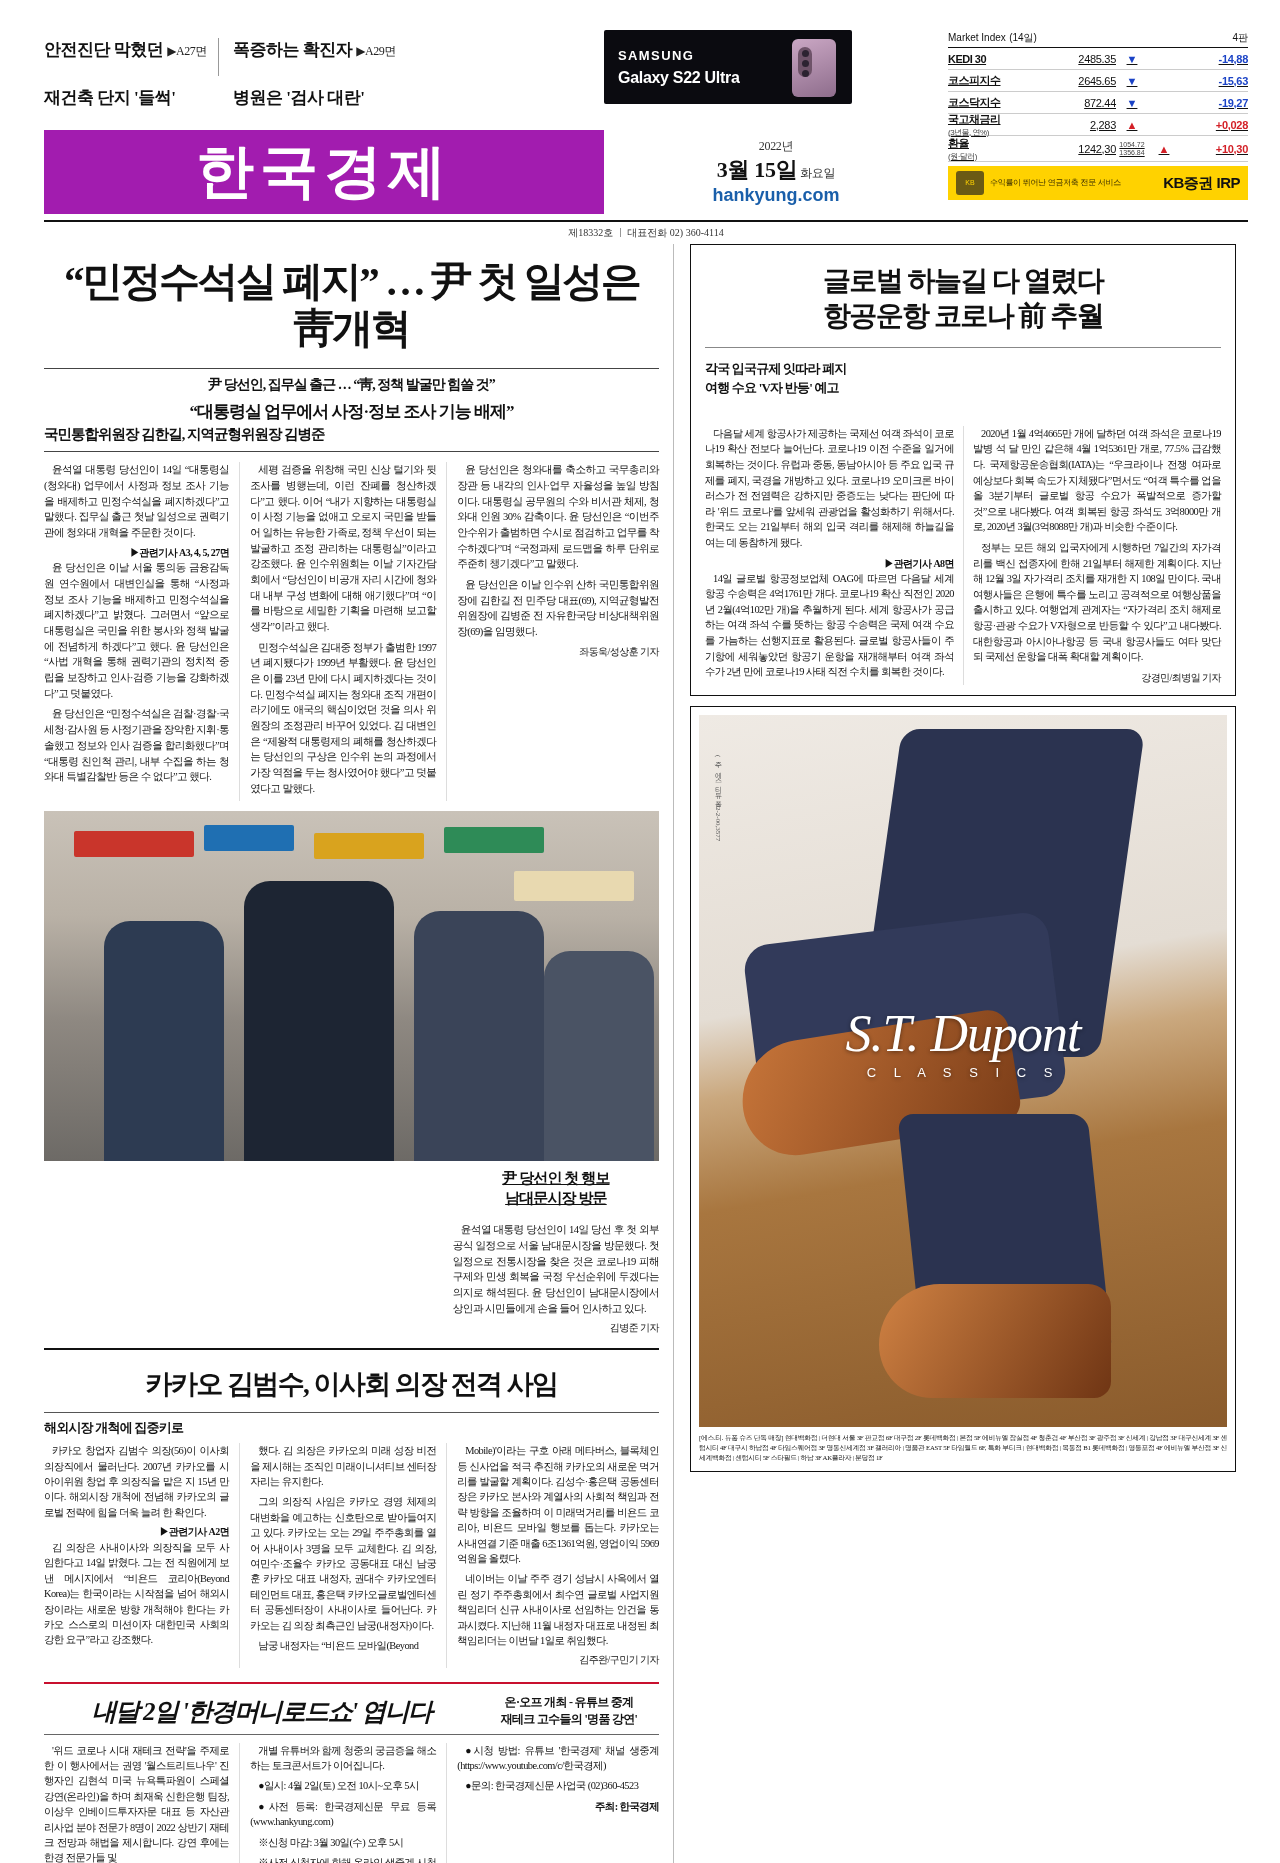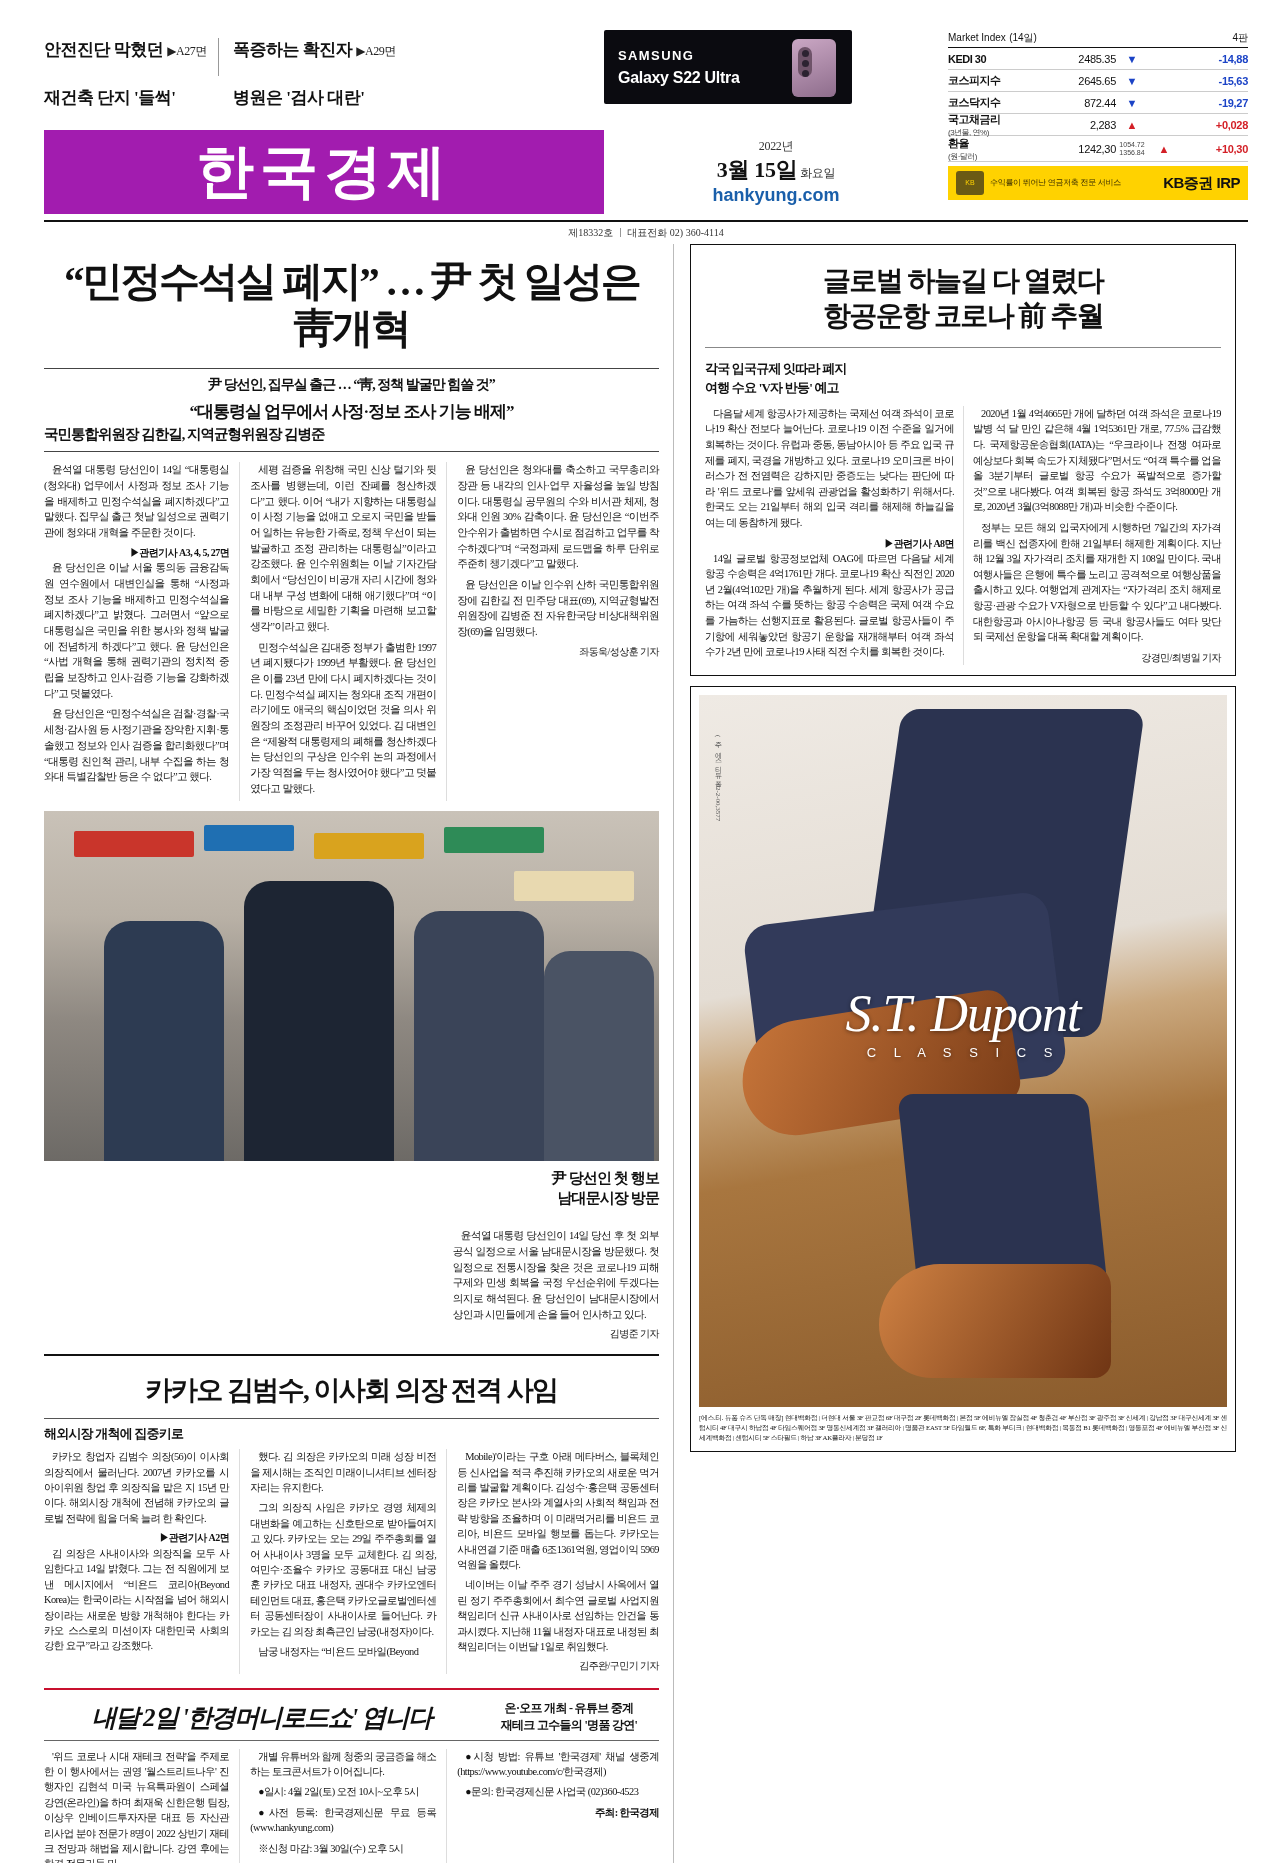--- a/index.html
+++ b/index.html
@@ -40,21 +40,21 @@
     background:#6e5369; border-radius:7px;}
   .phone .cam i { display:block; width:7px; height:7px; margin:3px auto; background:#2b2230; border-radius:50%; }
 
   
   .market { width:300px; margin-left:auto; font-family:"Liberation Sans", sans-serif; }
   .market-head { display:flex; justify-content:space-between; align-items:baseline;
      border-bottom:1.5px solid #111; padding-bottom:2px; }
   .market-head .t { font-size:12px; font-weight:bold; }
   .market-head .t span { font-weight:normal; font-size:10px; }
   .market-head .r { font-size:10px; }
-  .mrow { display:flex; align-items:center; border-bottom:1px solid #ccc; height:22px; font-size:11px;}
+  .mrow { display:flex; align-items:center; border-bottom:1px solid #ccc; height:22px; font-size:11px;text-decoration:underline;}
   .mrow .nm { width:96px; font-weight:bold; letter-spacing:-0.5px; }
   .mrow .nm small { display:block; font-weight:normal; font-size:8px; color:#444; letter-spacing:-0.5px;}
   .mrow .vl { width:72px; text-align:right; letter-spacing:-0.3px;}
   .mrow .ar { width:32px; text-align:center; font-size:11px; }
   .mrow .ch { flex:1; text-align:right; font-weight:bold; letter-spacing:-0.3px;}
   .dn { color:#1b43c6; }
   .up { color:#d31f26; }
   .ad-kb { margin-top:4px; height:34px; background:#ffd200; display:flex; align-items:center;
      padding:0 8px; font-family:"Liberation Sans",sans-serif; }
   .ad-kb .kb-ico { width:28px; height:24px; background:#6b5a14; border-radius:3px; color:#ffd200;
@@ -116,21 +116,21 @@
   .money-sub { width:180px; font-size:12px; line-height:1.4; font-weight:bold; letter-spacing:-0.7px; text-align:center;}
 
   .cols3c { display:flex; margin-top:8px; }
   .cols3c .col { font-size:10.4px; }
 
   
   .aviation-head { font-size:28px; font-weight:bold; letter-spacing:-1.6px; text-align:center; line-height:1.25; margin-top:16px;}
   .box-right { border:1px solid #111; padding:14px 14px 10px; }
   .av-sub { font-size:13px; font-weight:bold; letter-spacing:-0.8px; line-height:1.45; margin:12px 0 8px; }
   .cols2 { display:flex; }
-  .cols2 .col { width:50%; font-size:10.4px; line-height:1.5; letter-spacing:-0.55px; text-align:justify;}
+  .cols2 .col { width:50%; font-size:10.4px; line-height:1.5; letter-spacing:-0.55px; text-align:justify;margin-top:20px;}
   .cols2 .cl { padding-right:9px; }
   .cols2 .cr { padding-left:9px; border-left:1px solid #ddd;}
 
   .ad-shoe { margin-top:10px; border:1px solid #111; padding:8px; }
   .shoe-img { width:100%; height:712px; position:relative; overflow:hidden;
      background:linear-gradient(170deg,#efeae4 0%,#e4ddd4 38%,#caa87e 48%,#a8763f 62%,#8a5b2c 100%); }
   .shoe-cap { font-size:6.8px; line-height:1.5; letter-spacing:-0.3px; margin-top:6px; color:#111; text-align:justify;}
   .dupont { position:absolute; left:50%; top:46%; transform:translate(-50%,-50%); text-align:center; color:#fff;
      text-shadow:0 1px 4px rgba(0,0,0,.45); }
   .dupont .d1 { font-family:"Liberation Serif",serif; font-style:italic; font-size:52px; letter-spacing:-1px;}
@@ -277,21 +277,21 @@
         <div class="person" style="left:60px;width:120px;height:240px;background:#2d3b52;"></div>
         <div class="person" style="left:200px;width:150px;height:280px;background:#1d2533;"></div>
         <div class="person" style="left:370px;width:130px;height:250px;background:#3a4458;"></div>
         <div class="person" style="left:500px;width:110px;height:210px;background:#4a5364;"></div>
       </div>
 
       <div style="display:flex;margin-top:8px;">
         <div style="width:196px;padding-right:10px;"></div>
         <div style="width:210px;"></div>
         <div style="width:220px;padding-left:10px;">
-          <div style="font-size:15px;font-weight:bold;letter-spacing:-0.9px;line-height:1.3;white-space:pre-line;text-align:right;margin-bottom:20px;">尹 당선인 첫 행보
+          <div style="font-size:15px;font-weight:bold;letter-spacing:-0.9px;line-height:1.3;white-space:pre-line;text-align:center;margin-bottom:14px;text-decoration:underline;">尹 당선인 첫 행보
 남대문시장 방문</div>
           <div class="col" style="width:100%;padding:0;">
             <p>윤석열 대통령 당선인이 14일 당선 후 첫 외부 공식 일정으로 서울 남대문시장을 방문했다. 첫 일정으로 전통시장을 찾은 것은 코로나19 피해 구제와 민생 회복을 국정 우선순위에 두겠다는 의지로 해석된다. 윤 당선인이 남대문시장에서 상인과 시민들에게 손을 들어 인사하고 있다.</p>
             <div class="byline">김병준 기자</div>
           </div>
         </div>
       </div>
 
       <div class="rule-top"></div>
       <div class="kakao-head">카카오 김범수, 이사회 의장 전격 사임</div>

